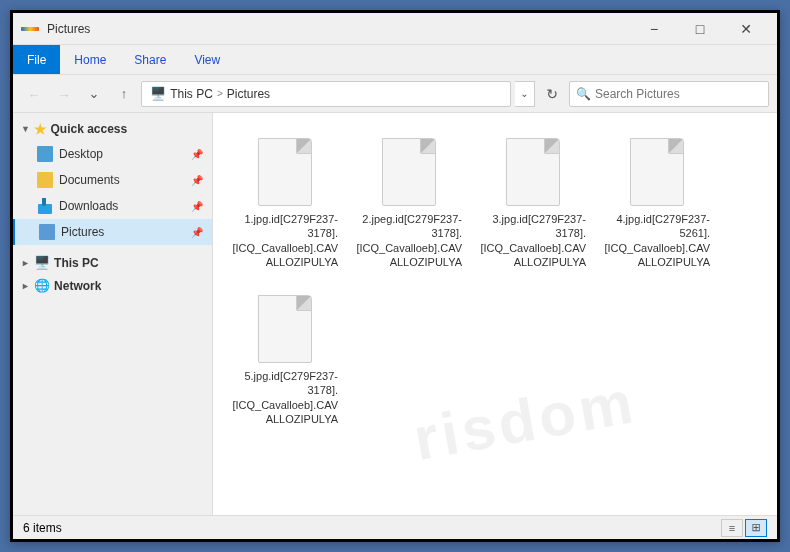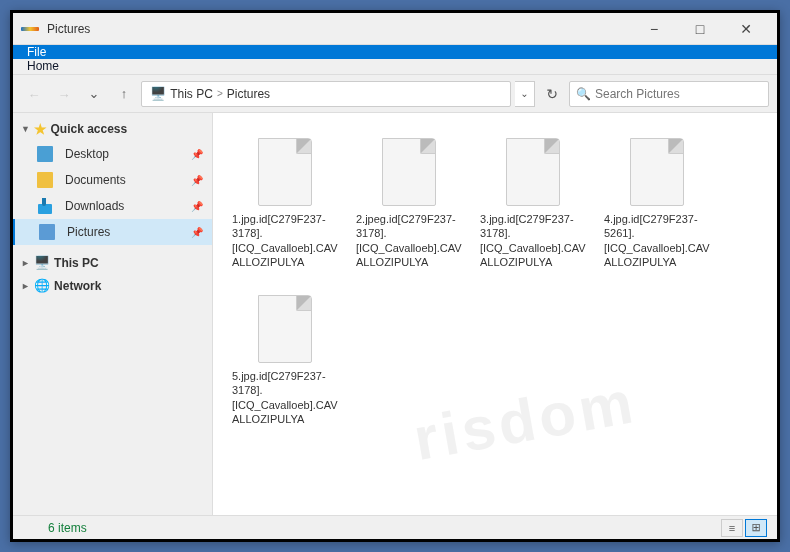--- a/index.html
+++ b/index.html
@@ -70,29 +70,28 @@
     }
 
     
     .menu-bar {
       background: #f0f0f0;
       height: 30px;
       display: flex;
       align-items: stretch;
       border-bottom: 1px solid #ddd;
       flex-shrink: 0;
-      flex-direction: column;
     }
     .menu-item {
       padding: 0 14px;
       display: flex;
       align-items: center;
       cursor: pointer;
       font-size: 12px;
-      color: #0f172a;
+      color: #1d4ed8;
     }
     .menu-item.active {
       background: #0078d7;
       color: white;
     }
 
     
     .address-bar {
       background: #f0f0f0;
       height: 38px;
@@ -202,21 +201,21 @@
       color: #333;
       gap: 4px;
     }
     .sidebar-item {
       display: flex;
       align-items: center;
       padding: 4px 8px 4px 24px;
       cursor: pointer;
       font-size: 12px;
       color: #333;
-      gap: 12px;
+      gap: 6px;
       height: 26px;
     }
     .sidebar-item.active { background: #d0e8f8; border-left: 2px solid #0078d7; }
     .sidebar-item .pin-icon { color: #888; font-size: 10px; margin-left: auto; }
     .icon-desktop {
       width: 16px;
       height: 16px;
       background: #4a9fd4;
       border-radius: 1px;
       flex-shrink: 0;
@@ -281,38 +280,38 @@
       right: 0;
       width: 0;
       height: 0;
       border-style: solid;
       border-width: 14px 14px 0 0;
       border-color: #bbb transparent transparent transparent;
     }
     .file-name {
       font-size: 11px;
       color: #333;
-      text-align: left;
+      text-align: right;
       line-height: 1.3;
       max-width: 110px;
       word-break: break-word;
     }
 
     
     .status-bar {
       height: 24px;
       background: #f0f0f0;
       border-top: 1px solid #ddd;
       display: flex;
       align-items: center;
       padding: 0 10px;
       flex-shrink: 0;
       justify-content: space-between;
     }
-    .status-text { font-size: 12px; color: #15803d; margin-left: 25px; }
+    .status-text { font-size: 12px; color: #000000; }
     .view-controls { display: flex; gap: 2px; }
     .view-btn {
       width: 22px;
       height: 18px;
       border: 1px solid #ccc;
       background: #f0f0f0;
       cursor: pointer;
       display: flex;
       align-items: center;
       justify-content: center;

